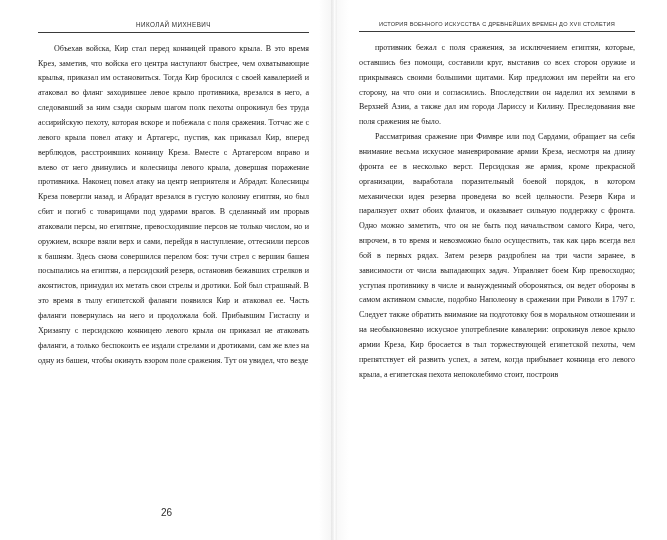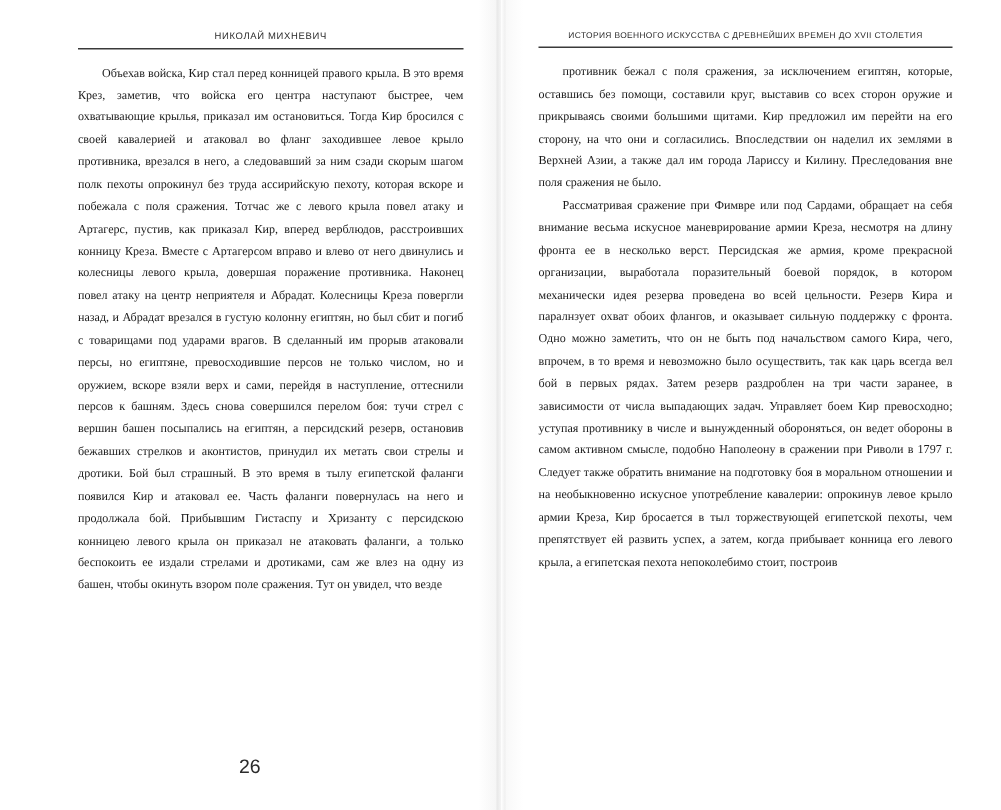--- a/index.html
+++ b/index.html
@@ -21,21 +21,21 @@
     background: #fdfdfd;
   }
   .page {
     position: relative;
     box-sizing: border-box;
     height: 540px;
     background: #ffffff;
   }
   .page-left {
     width: 333px;
-    padding: 22px 24px 0 52px;
+    padding: 22px 24px 0 38px;
     background: linear-gradient(to left, #f4f4f4 0px, #ffffff 14px, #ffffff 100%);
   }
   .page-right {
     width: 334px;
     padding: 22px 32px 0 26px;
     background: linear-gradient(to right, #f6f6f6 0px, #ffffff 16px, #ffffff 100%);
   }
   .gutter {
     position: absolute;
     left: 331px;
@@ -78,21 +78,21 @@
   .body-text p {
     margin: 0;
     text-indent: 16px;
   }
   .folio {
     position: absolute;
     bottom: 22px;
     left: 0;
     width: 100%;
     text-align: center;
-    font-size: 13px;
+    font-size: 10px;
     color: #2c2c2c;
     font-family: "Liberation Sans", sans-serif;
   }
 </style>
 </head>
 <body>
 
 <div class="spread">
 
   <div class="page page-left">

